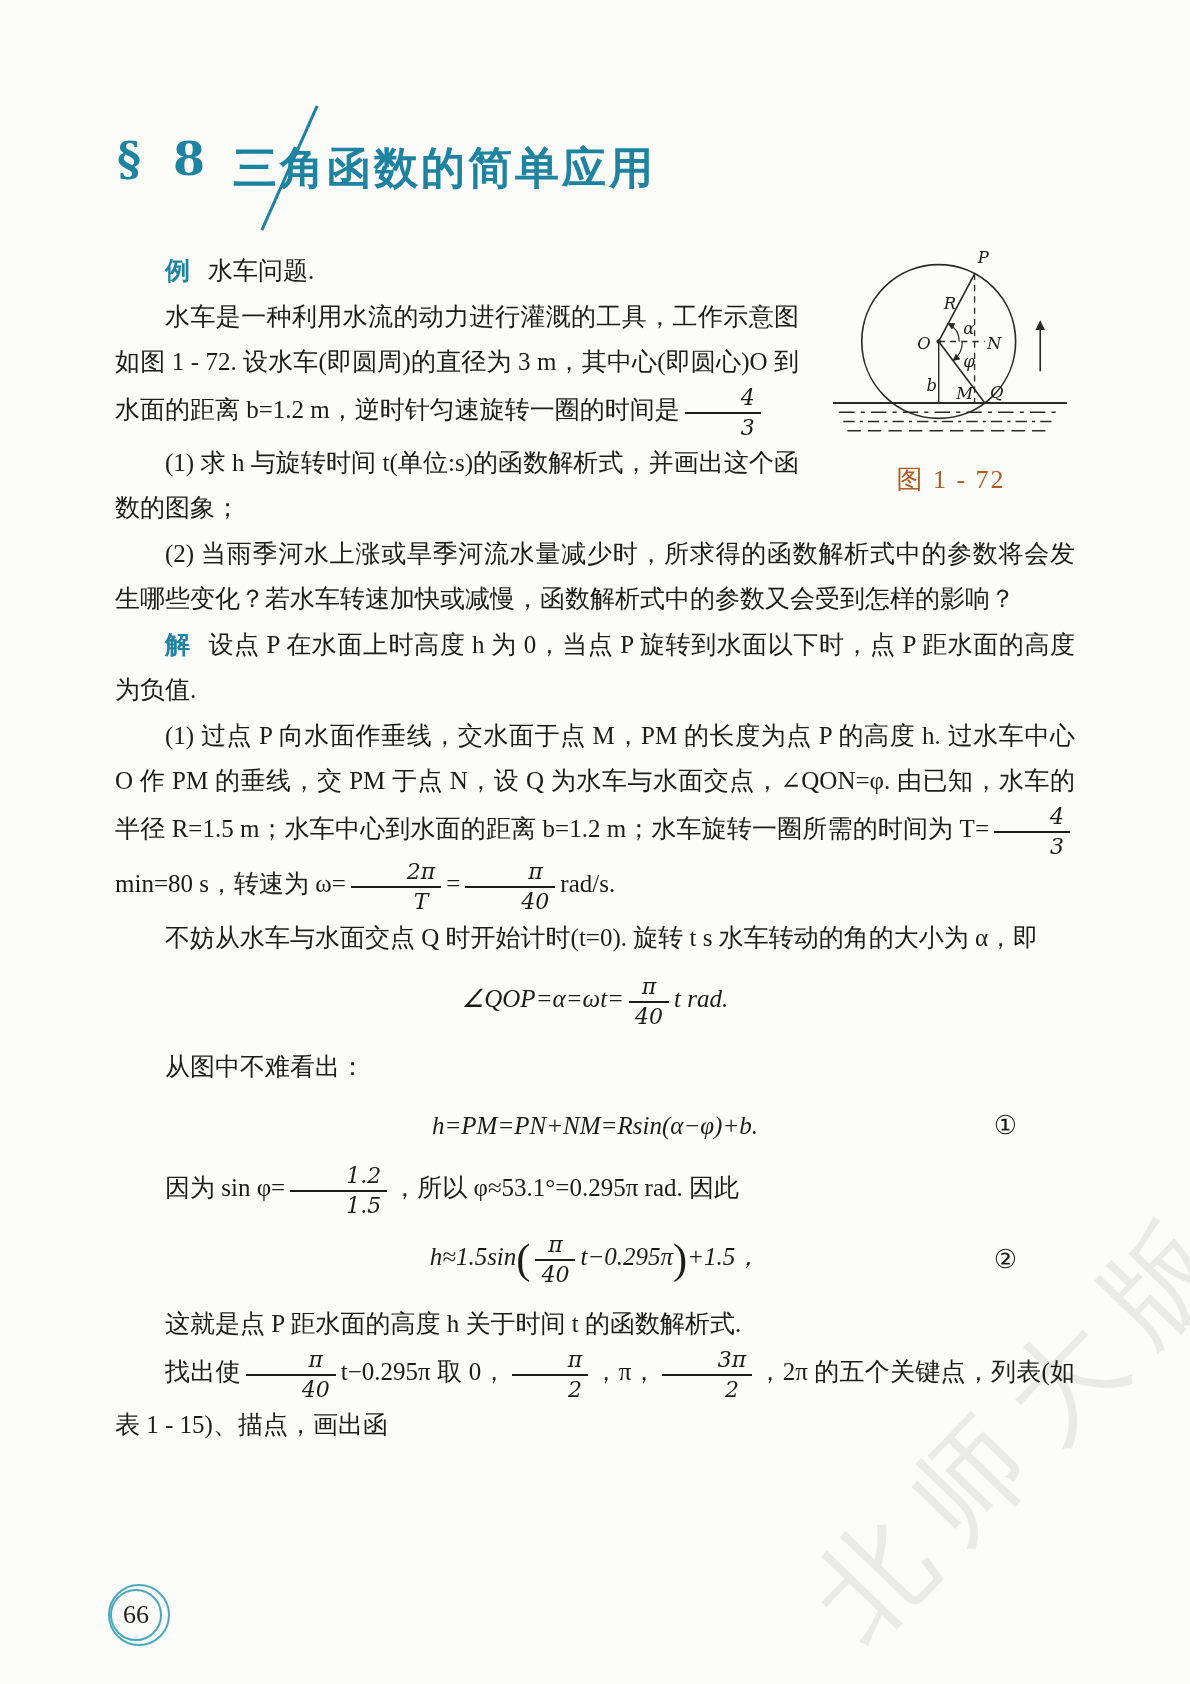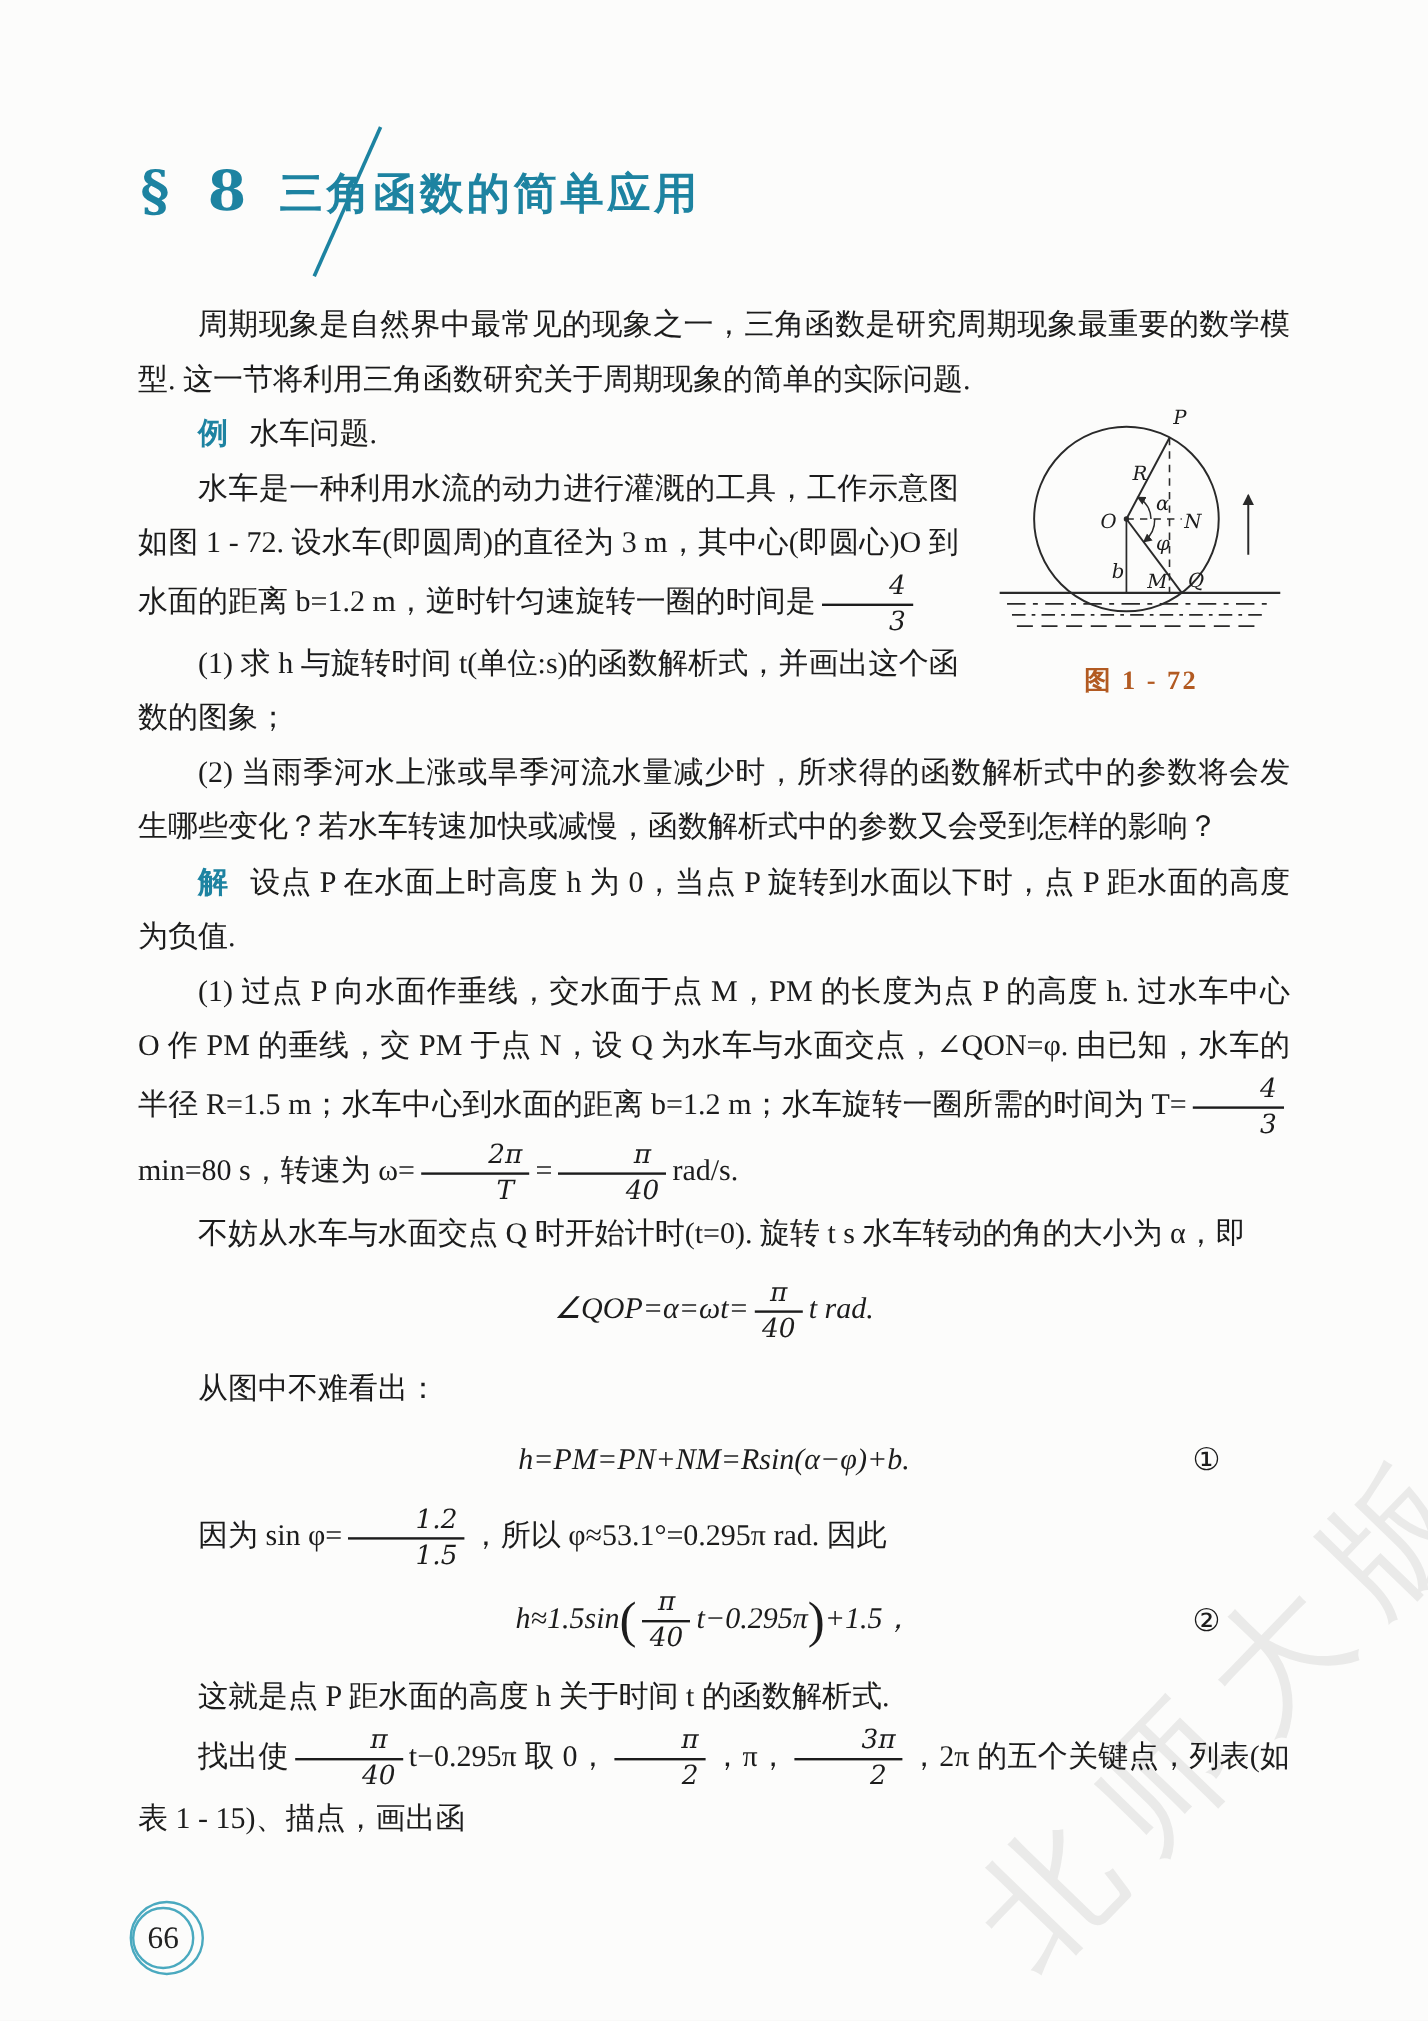--- a/index.html
+++ b/index.html
@@ -34,21 +34,21 @@
   .header-slash{
     position:absolute;left:173px;top:100px;
     width:3px;height:136px;
     background:#1d83a1;
     transform:rotate(24deg);
     transform-origin:50% 50%;
   }
   .page-title{
     position:absolute;left:118px;top:128px;
     margin:0;
-    font-size:36px;font-weight:bold;
+    font-size:44px;font-weight:bold;
     color:#1d83a1;
     letter-spacing:3px;
     font-family:"Liberation Sans","DejaVu Sans",sans-serif;
   }
   
   .bodytext{font-size:25px;line-height:1.82;}
   p.para{margin:0;text-indent:2em;text-align:justify;}
   p.tight{margin:0;text-indent:2em;}
   .intro-para{margin-top:78px;}
   .example-head{margin-top:26px;}
@@ -83,24 +83,23 @@
   
   .figure-float{
     float:right;
     width:248px;
     margin:-4px 0 6px 28px;
     text-align:center;
   }
   .figure-caption{
     display:block;
     margin-top:16px;
-    font-size:22px;
+    font-size:26px;
     color:#b25a21;
     letter-spacing:2px;
-    font-weight:bold;
   }
   .fig-svg{display:block;margin:0 auto;}
   
   .page-badge{
     position:absolute;left:108px;top:1584px;
     width:58px;height:58px;border-radius:50%;
     border:2px solid #4aa9bf;
     display:flex;align-items:center;justify-content:flex-start;
     z-index:3;background:#fcfcfb;
   }
@@ -132,21 +131,20 @@
   <div class="watermark">北师大版</div>
 
   <div class="content bodytext">
 
     <div class="header">
       <span class="section-no">§ 8</span>
       <span class="header-slash"></span>
       <h1 class="page-title">三角函数的简单应用</h1>
     </div>
 
-    <p class="para intro-para">周期现象是自然界中最常见的现象之一，三角函数是研究周期现象最重要的数学模型. 这一节将利用三角函数研究关于周期现象的简单的实际问题.</p>
 
     <div class="figure-float">
       <svg class="fig-svg" width="240" height="196" viewBox="0 0 234 191">
         <defs>
           <marker id="arr" markerWidth="8" markerHeight="8" refX="5" refY="3" orient="auto">
             <path d="M0,0 L6,3 L0,6 Z" fill="#2a2a2a"></path>
           </marker>
         </defs>
 
         <circle cx="105" cy="95" r="75" fill="none" stroke="#2a2a2a" stroke-width="1.6"></circle>

